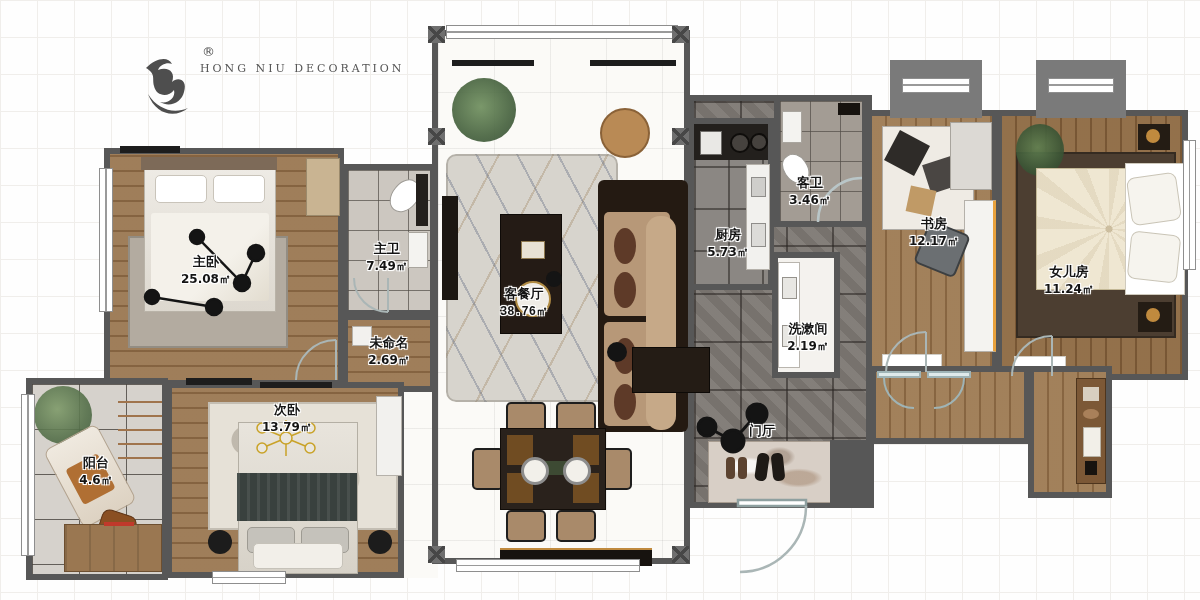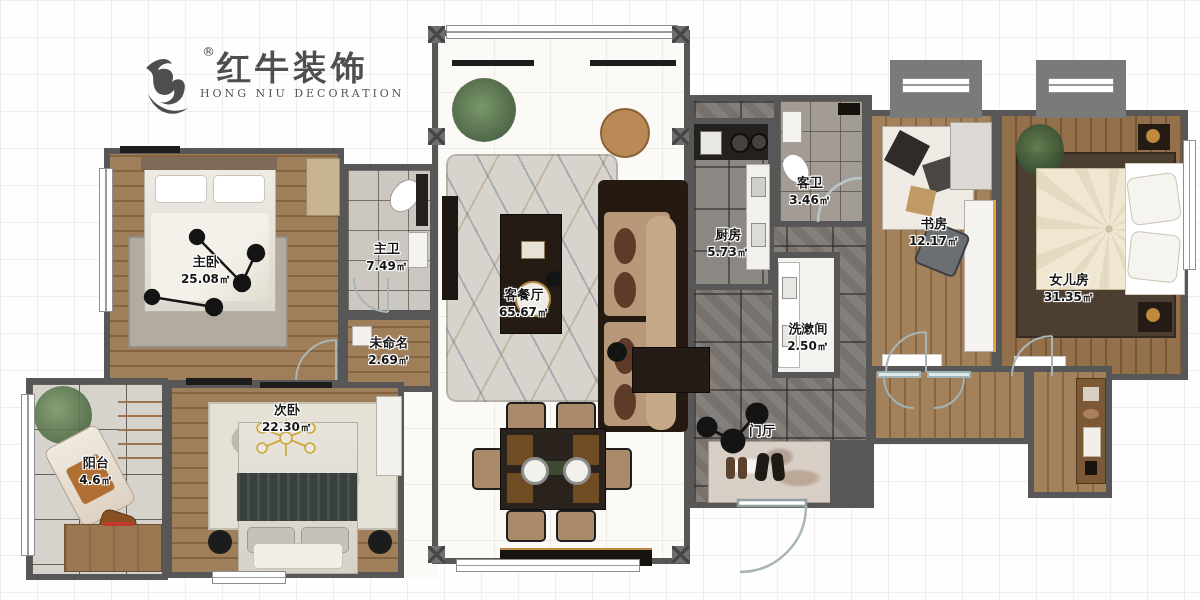--- a/index.html
+++ b/index.html
@@ -44,21 +44,20 @@
 <div id="canvas">
 
   <div class="logo">
     <svg width="62" height="70" viewBox="0 0 62 70">
       <path d="M8 18 C18 8, 30 6, 34 14 C30 12, 22 14, 20 20 C30 16, 38 22, 34 32 C40 26, 50 30, 46 42 C44 52, 32 58, 22 52 C30 54, 38 48, 36 40 C30 48, 18 46, 16 36 C14 28, 18 24, 8 18 Z" fill="#4e4e4e"></path>
       <path d="M10 44 C20 60, 36 64, 50 58 C38 68, 18 66, 10 44 Z" fill="#4e4e4e"></path>
     </svg>
     <div>
       <div style="display:flex;align-items:flex-start;">
         <span class="logo-reg">®</span>
-        <span class="logo-cn">红牛装饰</span>
       </div>
       <div class="logo-sub">HONG NIU DECORATION</div>
     </div>
   </div>
 
   <div class="wallblock" style="left:890px;top:60px;width:92px;height:58px;background:#7a7a7a;"></div>
   <div class="win" style="left:902px;top:78px;width:66px;height:13px;"></div>
   <div class="wallblock" style="left:1036px;top:60px;width:90px;height:58px;background:#7a7a7a;"></div>
   <div class="win" style="left:1048px;top:78px;width:64px;height:13px;"></div>
 
@@ -332,48 +331,48 @@
   <div class="label" style="left:387px;top:257px;">
     <div class="rname">主卫</div>
     <div class="rarea">7.49㎡</div>
   </div>
   <div class="label" style="left:389px;top:351px;">
     <div class="rname">未命名</div>
     <div class="rarea">2.69㎡</div>
   </div>
   <div class="label" style="left:287px;top:418px;">
     <div class="rname">次卧</div>
-    <div class="rarea">22.30㎡</div>
+    <div class="rarea">13.79㎡</div>
   </div>
   <div class="label" style="left:96px;top:471px;">
     <div class="rname">阳台</div>
     <div class="rarea">4.6㎡</div>
   </div>
-  <div class="label" style="left:524px;top:303px;">
+  <div class="label" style="left:524px;top:303px;font-family:Liberation Mono, monospace;">
     <div class="rname">客餐厅</div>
-    <div class="rarea">65.67㎡</div>
+    <div class="rarea">38.76㎡</div>
   </div>
   <div class="label" style="left:728px;top:243px;">
     <div class="rname">厨房</div>
     <div class="rarea">5.73㎡</div>
   </div>
   <div class="label" style="left:810px;top:191px;">
     <div class="rname">客卫</div>
     <div class="rarea">3.46㎡</div>
   </div>
   <div class="label" style="left:808px;top:337px;">
     <div class="rname">洗漱间</div>
-    <div class="rarea">2.50㎡</div>
+    <div class="rarea">2.19㎡</div>
   </div>
   <div class="label" style="left:934px;top:232px;">
     <div class="rname">书房</div>
     <div class="rarea">12.17㎡</div>
   </div>
-  <div class="label" style="left:1069px;top:288px;">
+  <div class="label" style="left:1069px;top:280px;">
     <div class="rname">女儿房</div>
-    <div class="rarea">31.35㎡</div>
+    <div class="rarea">11.24㎡</div>
   </div>
   <div class="label" style="left:762px;top:431px;">
     <div class="rname">门厅</div>
     <div class="rarea"></div>
   </div>
 
 </div>
 
 </body></html>

